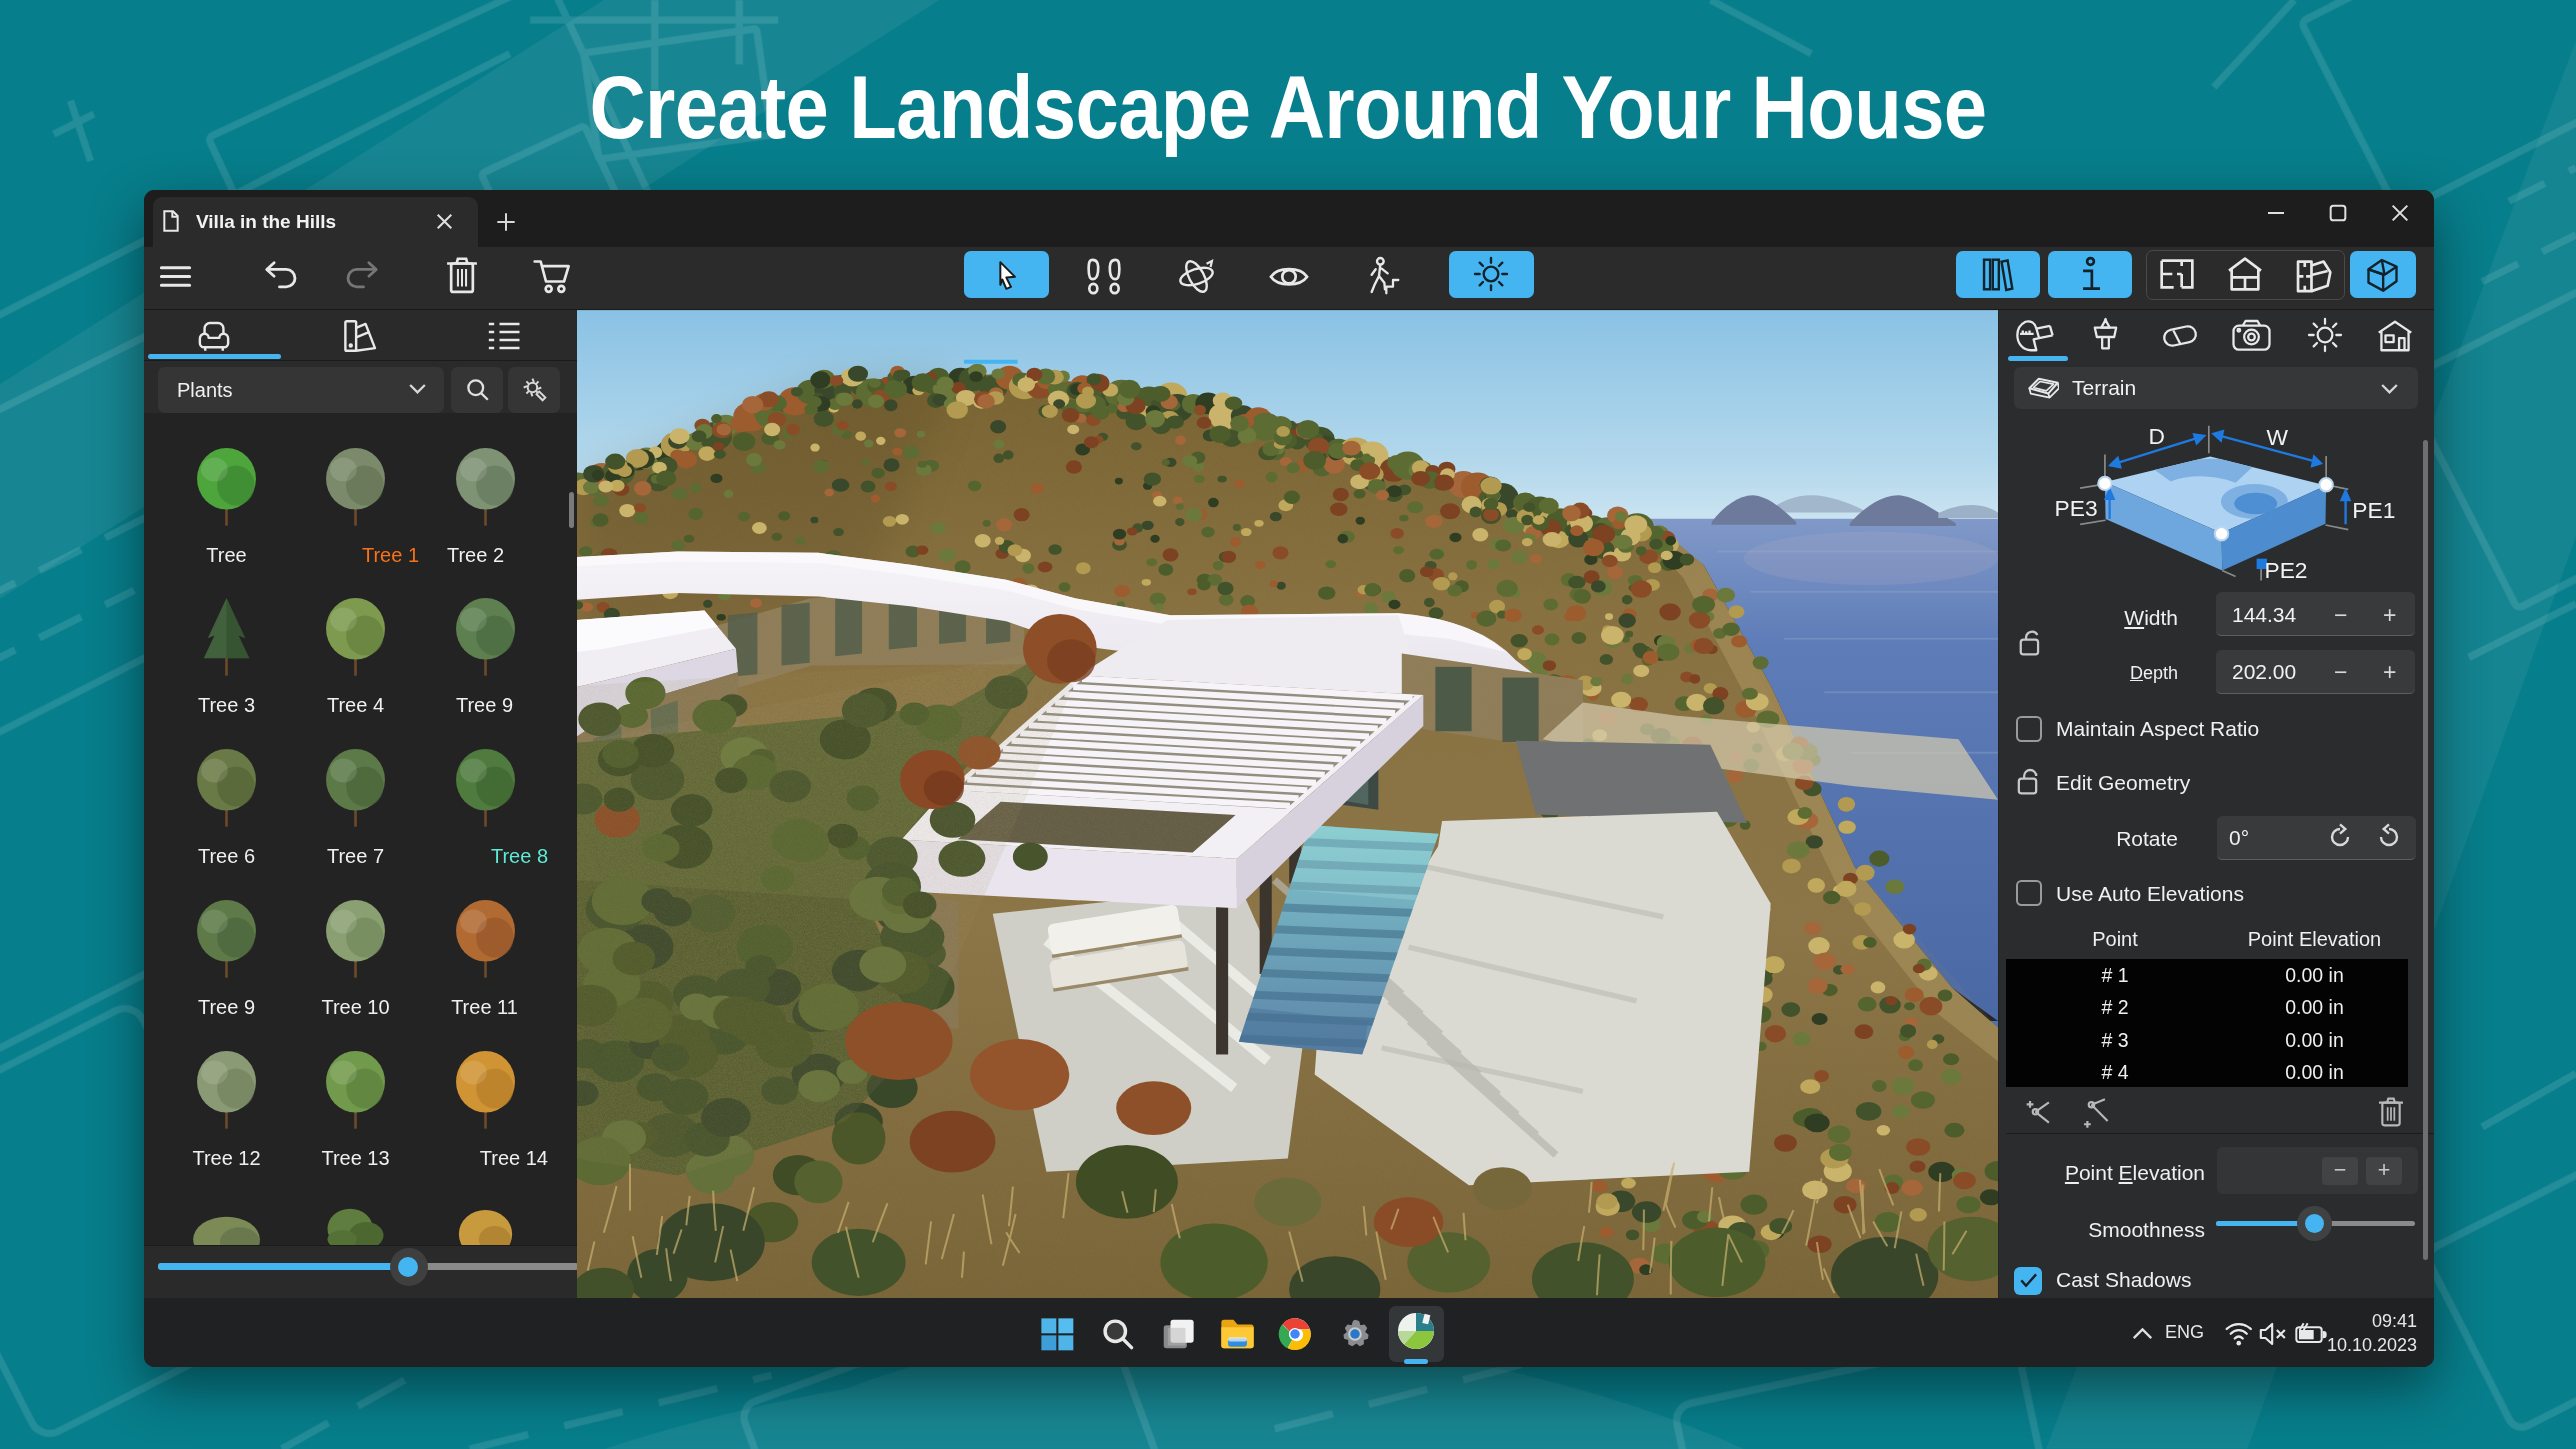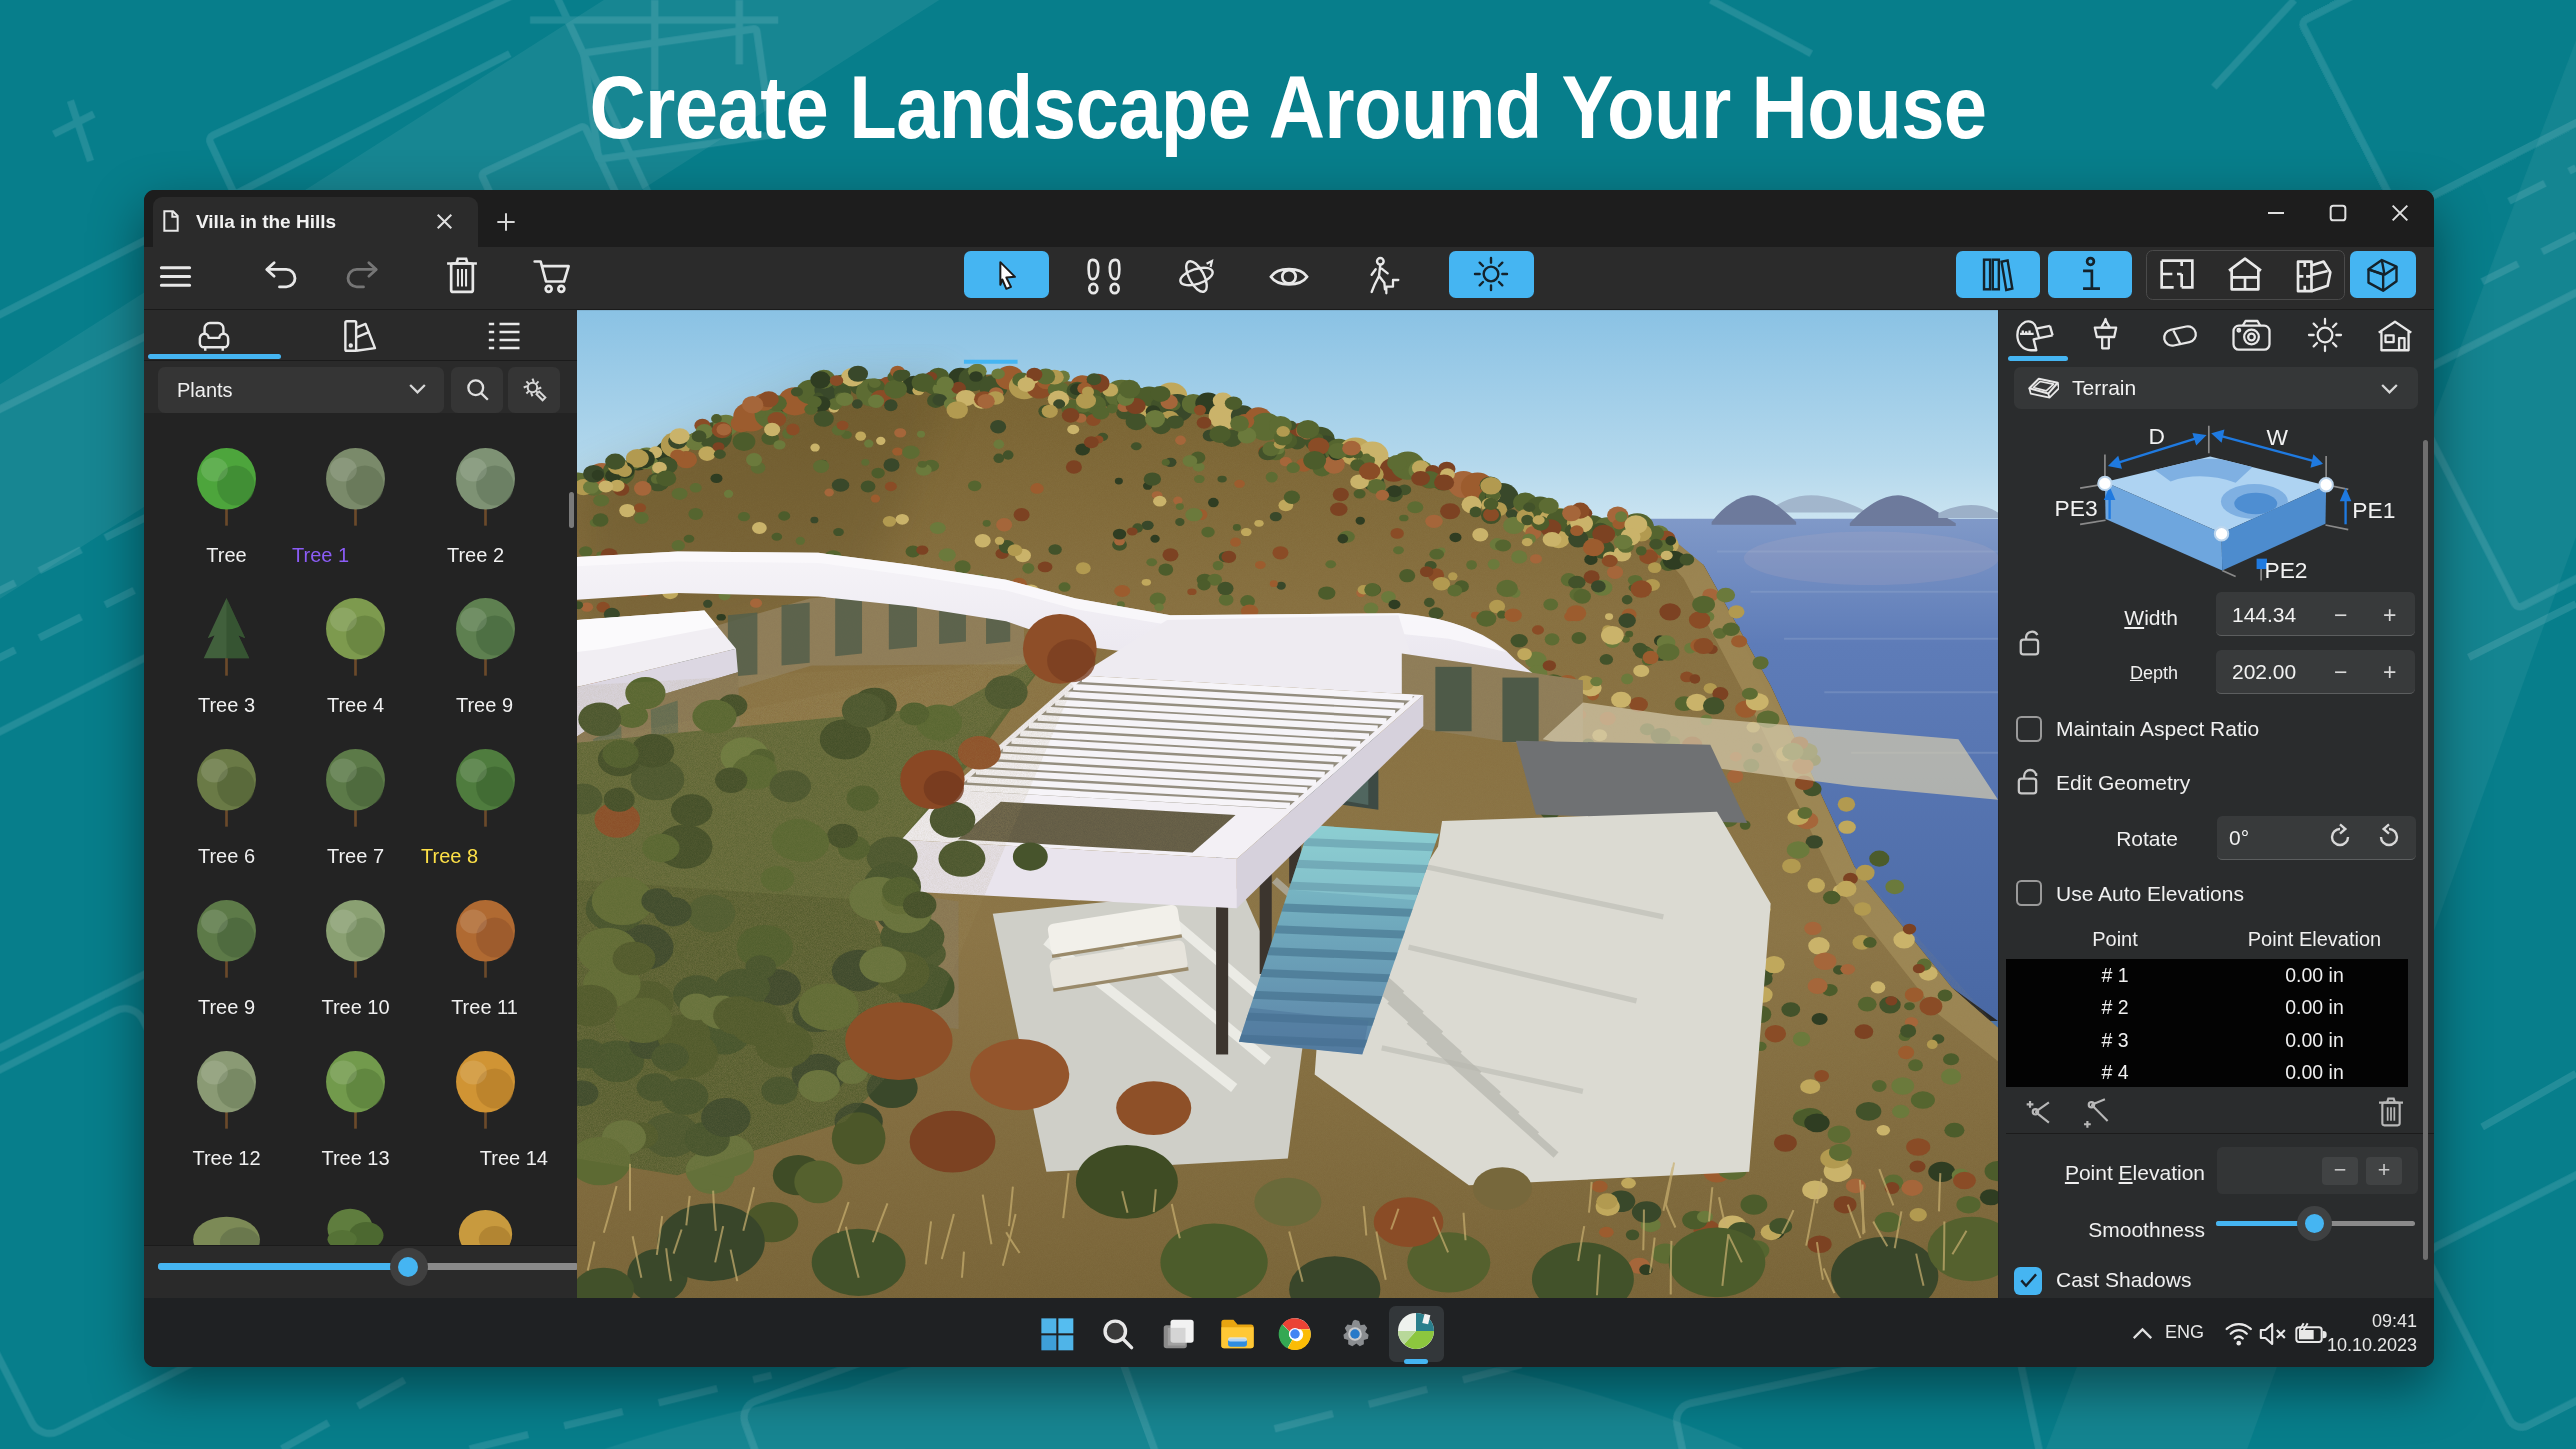--- a/index.html
+++ b/index.html
@@ -260,21 +260,21 @@
       <ellipse cx="42" cy="38" rx="20" ry="18" fill="#ffffff" opacity=".12"></ellipse>
     </svg>
 <div class="abs" style="left:19px;top:354px;width:127px;text-align:center;color:#f0f0f0;font-size:20px">Tree</div>
 
 <svg class="abs ic" style="left:171px;top:254px" width="81" height="83" viewBox="0 0 120 124">
       <path d="M58 122 L58 86 L62 86 L62 122 Z" fill="#6b4a2a"></path>
       <ellipse cx="60" cy="52" rx="44" ry="46" fill="#7a8a6a"></ellipse>
       <ellipse cx="74" cy="62" rx="28" ry="30" fill="#5f7052" opacity=".6"></ellipse>
       <ellipse cx="42" cy="38" rx="20" ry="18" fill="#ffffff" opacity=".12"></ellipse>
     </svg>
-<div class="abs" style="left:148px;top:354px;width:127px;text-align:left;color:#8b5cf6;font-size:20px">Tree 1</div>
+<div class="abs" style="left:148px;top:354px;width:127px;text-align:right;color:#f97316;font-size:20px">Tree 1</div>
 
 <svg class="abs ic" style="left:301px;top:254px" width="81" height="83" viewBox="0 0 120 124">
       <path d="M58 122 L58 86 L62 86 L62 122 Z" fill="#6b4a2a"></path>
       <ellipse cx="60" cy="52" rx="44" ry="46" fill="#7e9274"></ellipse>
       <ellipse cx="74" cy="62" rx="28" ry="30" fill="#60755a" opacity=".6"></ellipse>
       <ellipse cx="42" cy="38" rx="20" ry="18" fill="#ffffff" opacity=".12"></ellipse>
     </svg>
 <div class="abs" style="left:268px;top:354px;width:127px;text-align:center;color:#f0f0f0;font-size:20px">Tree 2</div>
 
 <svg class="abs ic" style="left:42px;top:404px" width="81" height="83" viewBox="0 0 120 124">
@@ -315,21 +315,21 @@
       <ellipse cx="42" cy="38" rx="20" ry="18" fill="#ffffff" opacity=".12"></ellipse>
     </svg>
 <div class="abs" style="left:148px;top:655px;width:127px;text-align:center;color:#f0f0f0;font-size:20px">Tree 7</div>
 
 <svg class="abs ic" style="left:301px;top:555px" width="81" height="83" viewBox="0 0 120 124">
       <path d="M58 122 L58 86 L62 86 L62 122 Z" fill="#6b4a2a"></path>
       <ellipse cx="60" cy="52" rx="44" ry="46" fill="#4f7c3e"></ellipse>
       <ellipse cx="74" cy="62" rx="28" ry="30" fill="#3a622e" opacity=".6"></ellipse>
       <ellipse cx="42" cy="38" rx="20" ry="18" fill="#ffffff" opacity=".12"></ellipse>
     </svg>
-<div class="abs" style="left:277px;top:655px;width:127px;text-align:left;color:#fde047;font-size:20px">Tree 8</div>
+<div class="abs" style="left:277px;top:655px;width:127px;text-align:right;color:#5eead4;font-size:20px">Tree 8</div>
 
 <svg class="abs ic" style="left:42px;top:706px" width="81" height="83" viewBox="0 0 120 124">
       <path d="M58 122 L58 86 L62 86 L62 122 Z" fill="#6b4a2a"></path>
       <ellipse cx="60" cy="52" rx="44" ry="46" fill="#5d7a48"></ellipse>
       <ellipse cx="74" cy="62" rx="28" ry="30" fill="#46603a" opacity=".6"></ellipse>
       <ellipse cx="42" cy="38" rx="20" ry="18" fill="#ffffff" opacity=".12"></ellipse>
     </svg>
 <div class="abs" style="left:19px;top:806px;width:127px;text-align:center;color:#f0f0f0;font-size:20px">Tree 9</div>
 
 <svg class="abs ic" style="left:171px;top:706px" width="81" height="83" viewBox="0 0 120 124">

